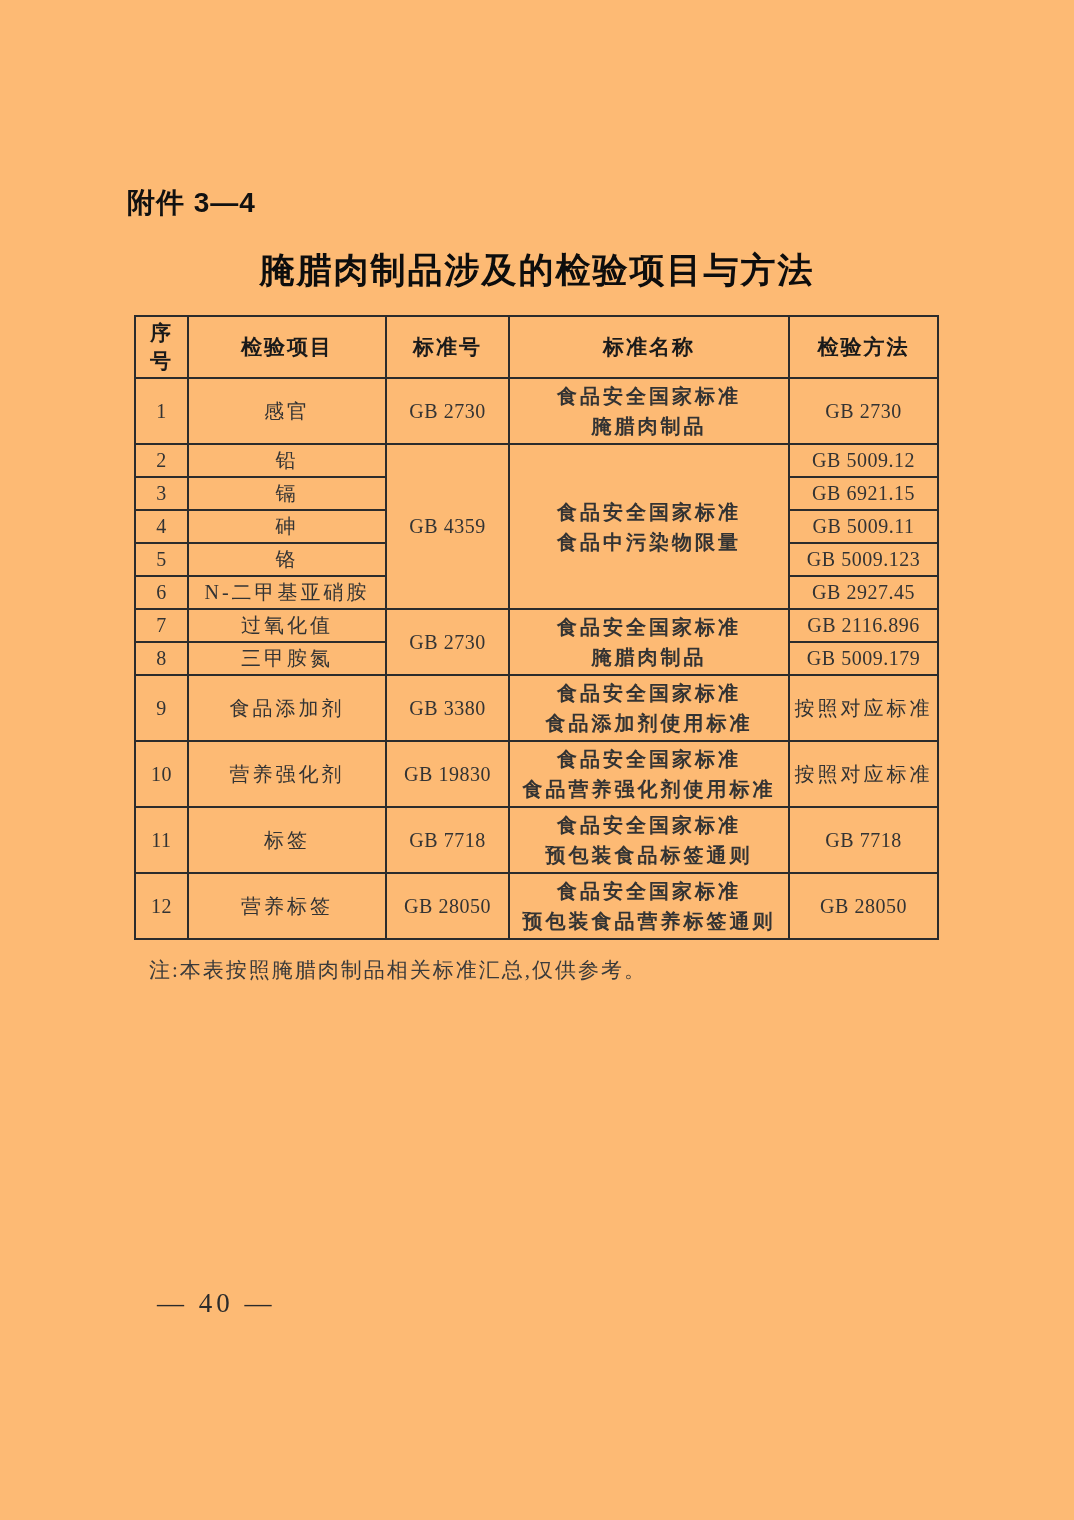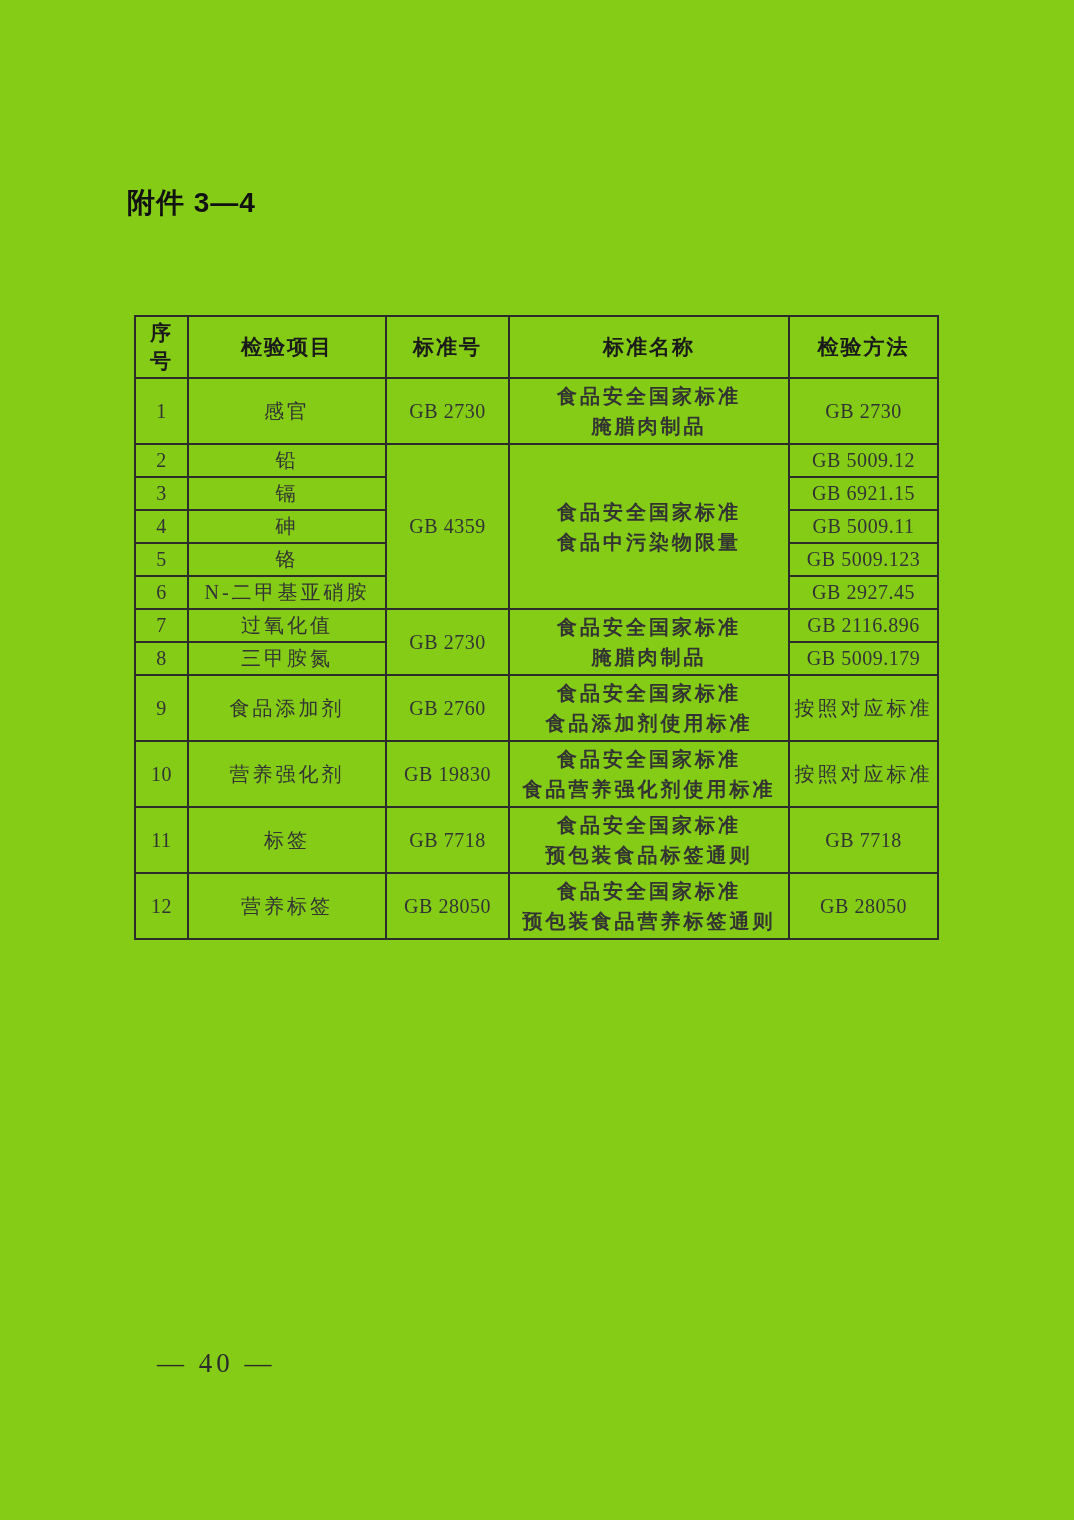--- a/index.html
+++ b/index.html
@@ -4,21 +4,21 @@
 <style>
   html, body {
     margin: 0;
     padding: 0;
     background: #ffffff;
   }
   .page {
     position: relative;
     width: 1074px;
     height: 1520px;
-    background: #84cc16;
+    background: #fdba74;
     font-family: "Liberation Serif", "DejaVu Serif", serif;
     color: #222;
     overflow: hidden;
   }
   .attachment {
     position: absolute;
     left: 127px;
     top: 184px;
     font-family: "Liberation Sans", "DejaVu Sans", sans-serif;
     font-weight: bold;
@@ -89,33 +89,34 @@
     left: 149px;
     top: 956px;
     margin: 0;
     font-size: 21px;
     color: #3a3a3a;
     letter-spacing: 2px;
   }
   .pageno {
     position: absolute;
     left: 157px;
-    top: 1348px;
+    top: 1288px;
     font-size: 27px;
     color: #2b2b2b;
     letter-spacing: 4px;
   }
 </style>
 </head>
 <body>
 
 <div class="page">
 
   <div class="attachment">附件 3—4</div>
 
+  <h1 class="title">腌腊肉制品涉及的检验项目与方法</h1>
 
   <table class="insp">
     <colgroup>
       <col class="c1">
         <col class="c2">
         <col class="c3">
         <col class="c4">
         <col class="c5">
     </colgroup>
     <thead>
@@ -173,21 +174,21 @@
         <td class="num">GB 2116.896</td>
       </tr>
       <tr class="rh-small">
         <td class="num">8</td>
         <td>三甲胺氮</td>
         <td class="num">GB 5009.179</td>
       </tr>
       <tr class="rh-large">
         <td class="num">9</td>
         <td>食品添加剂</td>
-        <td class="num">GB 2760</td>
+        <td class="num">GB 3380</td>
         <td class="name">食品安全国家标准
 食品添加剂使用标准</td>
         <td>按照对应标准</td>
       </tr>
       <tr class="rh-large">
         <td class="num">10</td>
         <td>营养强化剂</td>
         <td class="num">GB 19830</td>
         <td class="name">食品安全国家标准
 食品营养强化剂使用标准</td>
@@ -205,16 +206,17 @@
         <td class="num">12</td>
         <td>营养标签</td>
         <td class="num">GB 28050</td>
         <td class="name">食品安全国家标准
 预包装食品营养标签通则</td>
         <td class="num">GB 28050</td>
       </tr>
     </tbody>
   </table>
 
+  <p class="note">注:本表按照腌腊肉制品相关标准汇总,仅供参考。</p>
 
   <div class="pageno">— 40 —</div>
 
 </div>
 
 </body></html>

